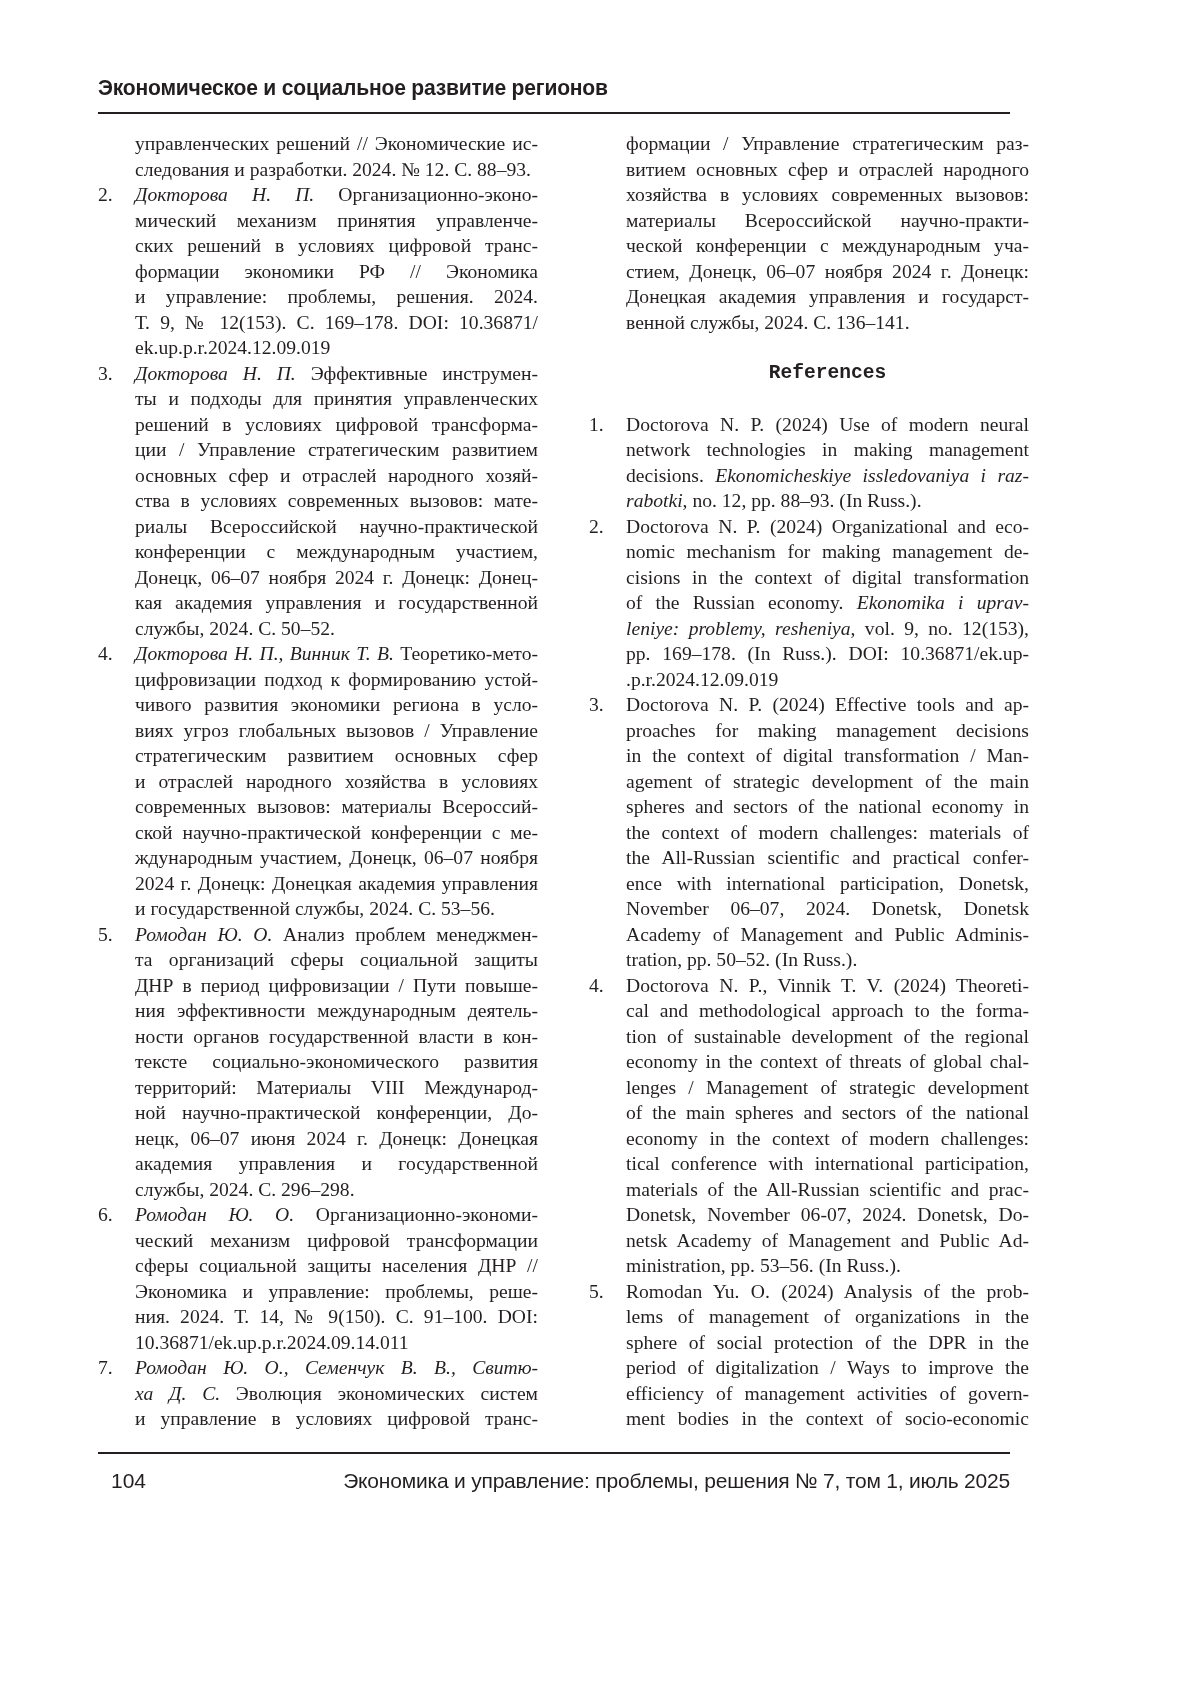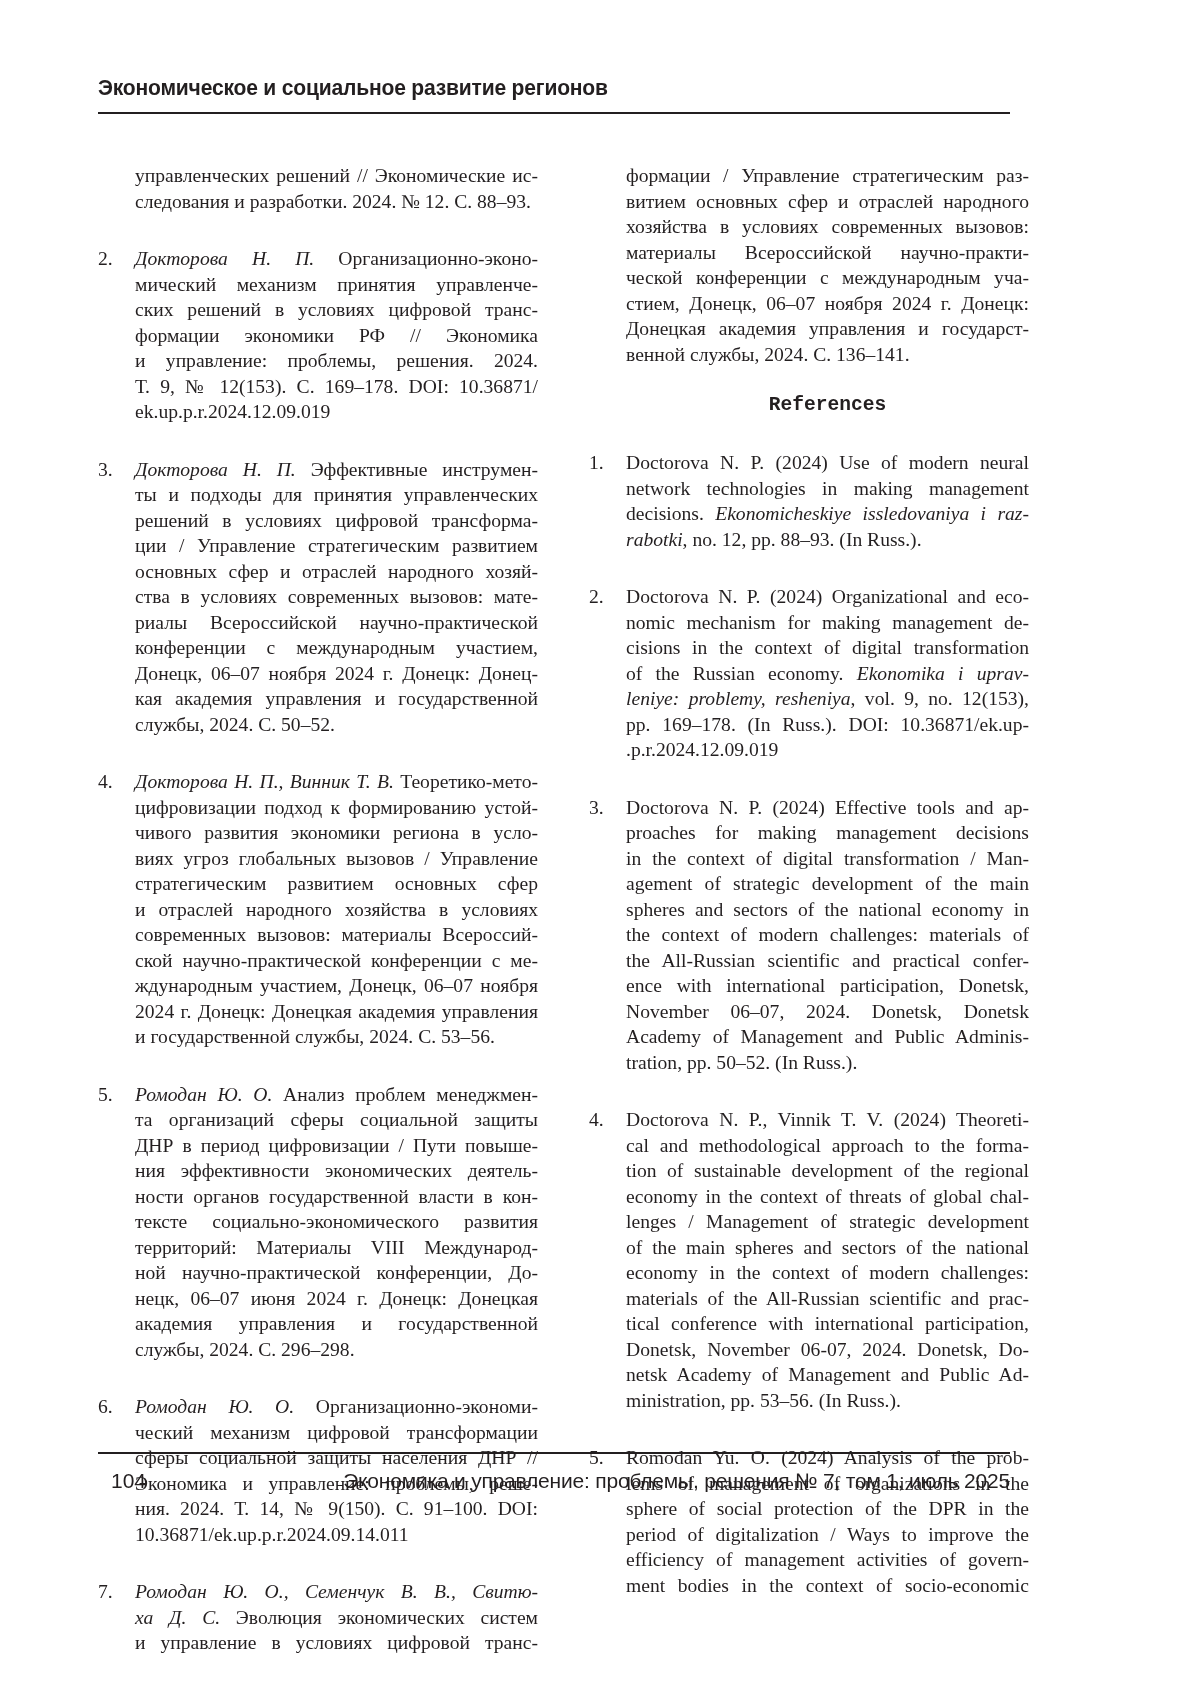--- a/index.html
+++ b/index.html
@@ -10,21 +10,21 @@
     letter-spacing: -0.2px; color: #231f20; transform: scaleX(0.98); transform-origin: left;
   }
   .rule { position: absolute; left: 98px; width: 912px; height: 2px; background: #231f20; }
   .rule.top { top: 112px; }
   .rule.bottom { top: 1452px; }
   .col { position: absolute; top: 131px; width: 440px; font-family: "Liberation Serif", serif; font-size: 19.6px; line-height: 25.5px; }
   .col.left { left: 98px; }
   .col.right { left: 589px; }
   .entry { position: relative; padding-left: 37px; }
   .entry .num { position: absolute; left: 0; top: 0; }
-  .entry .body { display: block; text-align: justify; hyphens: manual; margin-top: 32px; }
+  .entry .body { display: block; text-align: justify; hyphens: manual; }
   .line { display: block; text-align: justify; text-align-last: justify; white-space: nowrap; }
   .line.last { text-align-last: left; }
   .line span { white-space: normal; }
   .it { font-style: italic; }
   .refs-title { text-align: center; font-weight: bold; margin: 25.5px 0 25.5px 0; padding-left: 37px; font-family: Liberation Mono, monospace; }
   .footer {
     position: absolute; top: 1469px; left: 98px; width: 912px;
     font-family: "Liberation Sans", sans-serif; font-size: 21px; color: #231f20;
   }
   .footer .page-num { position: absolute; left: 13px; top: 0; }
@@ -87,21 +87,21 @@
           <span class="line"><span>2024 г. Донецк: Донецкая академия управления</span></span>
           <span class="line last"><span>и государственной службы, 2024. С. 53–56.</span></span>
         </div>
       </div>
       <div class="entry">
         <span class="num">5.</span>
         <div class="body">
           <span class="line"><span class="it">Ромодан Ю. О.</span><span> Анализ проблем менеджмен-</span></span>
           <span class="line"><span>та организаций сферы социальной защиты</span></span>
           <span class="line"><span>ДНР в период цифровизации / Пути повыше-</span></span>
-          <span class="line"><span>ния эффективности экономических деятель-</span></span>
+          <span class="line"><span>ния эффективности международным деятель-</span></span>
           <span class="line"><span>ности органов государственной власти в кон-</span></span>
           <span class="line"><span>тексте социально-экономического развития</span></span>
           <span class="line"><span>территорий: Материалы VIII Международ-</span></span>
           <span class="line"><span>ной научно-практической конференции, До-</span></span>
           <span class="line"><span>нецк, 06–07 июня 2024 г. Донецк: Донецкая</span></span>
           <span class="line"><span>академия управления и государственной</span></span>
           <span class="line last"><span>службы, 2024. С. 296–298.</span></span>
         </div>
       </div>
       <div class="entry">
@@ -181,22 +181,22 @@
       <div class="entry">
         <span class="num">4.</span>
         <div class="body">
           <span class="line"><span>Doctorova N. P., Vinnik T. V. (2024) Theoreti-</span></span>
           <span class="line"><span>cal and methodological approach to the forma-</span></span>
           <span class="line"><span>tion of sustainable development of the regional</span></span>
           <span class="line"><span>economy in the context of threats of global chal-</span></span>
           <span class="line"><span>lenges / Management of strategic development</span></span>
           <span class="line"><span>of the main spheres and sectors of the national</span></span>
           <span class="line"><span>economy in the context of modern challenges:</span></span>
+          <span class="line"><span>tical conference with international participation,</span></span>
           <span class="line"><span>materials of the All-Russian scientific and prac-</span></span>
-          <span class="line"><span>tical conference with international participation,</span></span>
           <span class="line"><span>Donetsk, November 06-07, 2024. Donetsk, Do-</span></span>
           <span class="line"><span>netsk Academy of Management and Public Ad-</span></span>
           <span class="line last"><span>ministration, pp. 53–56. (In Russ.).</span></span>
         </div>
       </div>
       <div class="entry">
         <span class="num">5.</span>
         <div class="body">
           <span class="line"><span>Romodan Yu. O. (2024) Analysis of the prob-</span></span>
           <span class="line"><span>lems of management of organizations in the</span></span>

